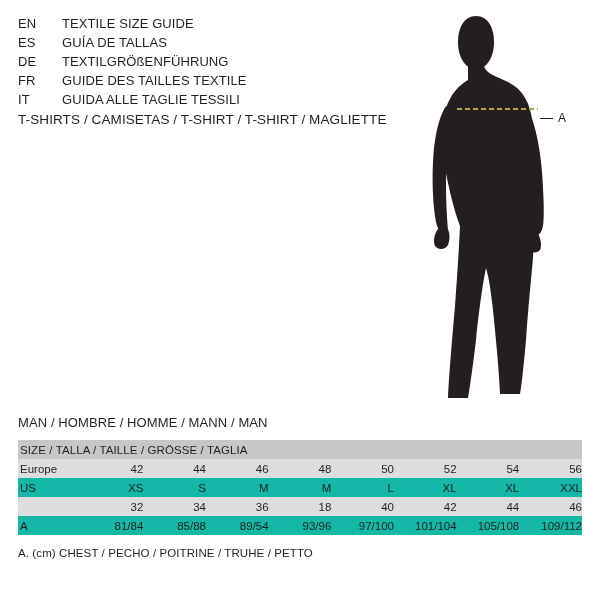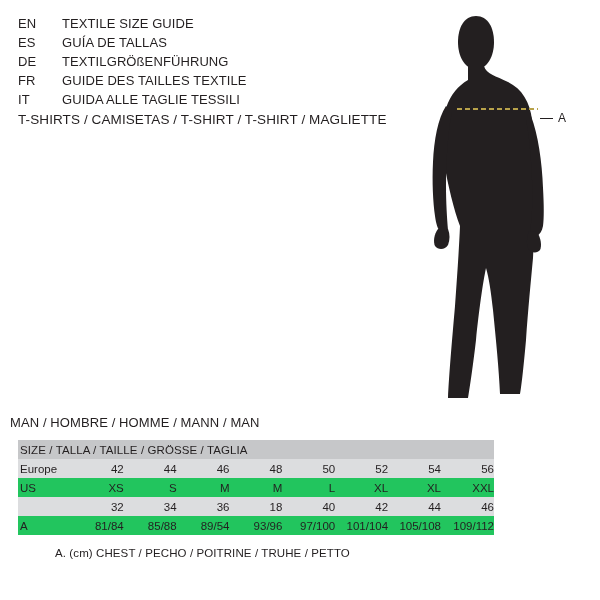--- a/index.html
+++ b/index.html
@@ -81,61 +81,60 @@
     left: 140px;
     top: 108px;
     width: 13px;
     height: 1px;
     background: #231f20;
   }
 
   
   .man-title {
     position: absolute;
-    left: 10px;
+    left: 18px;
     top: 415px;
     font-size: 13px;
     letter-spacing: 0.1px;
   }
 
   .table-wrap {
     position: absolute;
     left: 18px;
     top: 440px;
     width: 564px;
   }
   table.size-table {
     border-collapse: collapse;
-    width: 476px;
+    width: 564px;
     font-size: 11.5px;
     table-layout: fixed;
   }
   table.size-table td {
     height: 19px;
     padding: 0;
     vertical-align: middle;
     color: #231f20;
   }
   .col-label { width: 88px; padding-left: 2px !important; }
   .head-row td {
     background: #c6c7c9;
     font-size: 11.5px;
     letter-spacing: 0.1px;
   }
   .row-light td { background: #dcdddf; }
-  .row-dark td  { background: #22c55e; }
+  .row-dark td  { background: #14b8a6; }
   .cell-val { text-align: right; }
 
   .footnote {
     position: absolute;
     left: 18px;
     top: 547px;
     font-size: 11.5px;
     letter-spacing: 0.1px;
-    margin-left: 37px;
   }
 </style>
 </head>
 <body>
 
 <div class="page">
 
   <div class="lang-block">
     <div class="lang-row">
       <div class="lang-code">EN</div>

